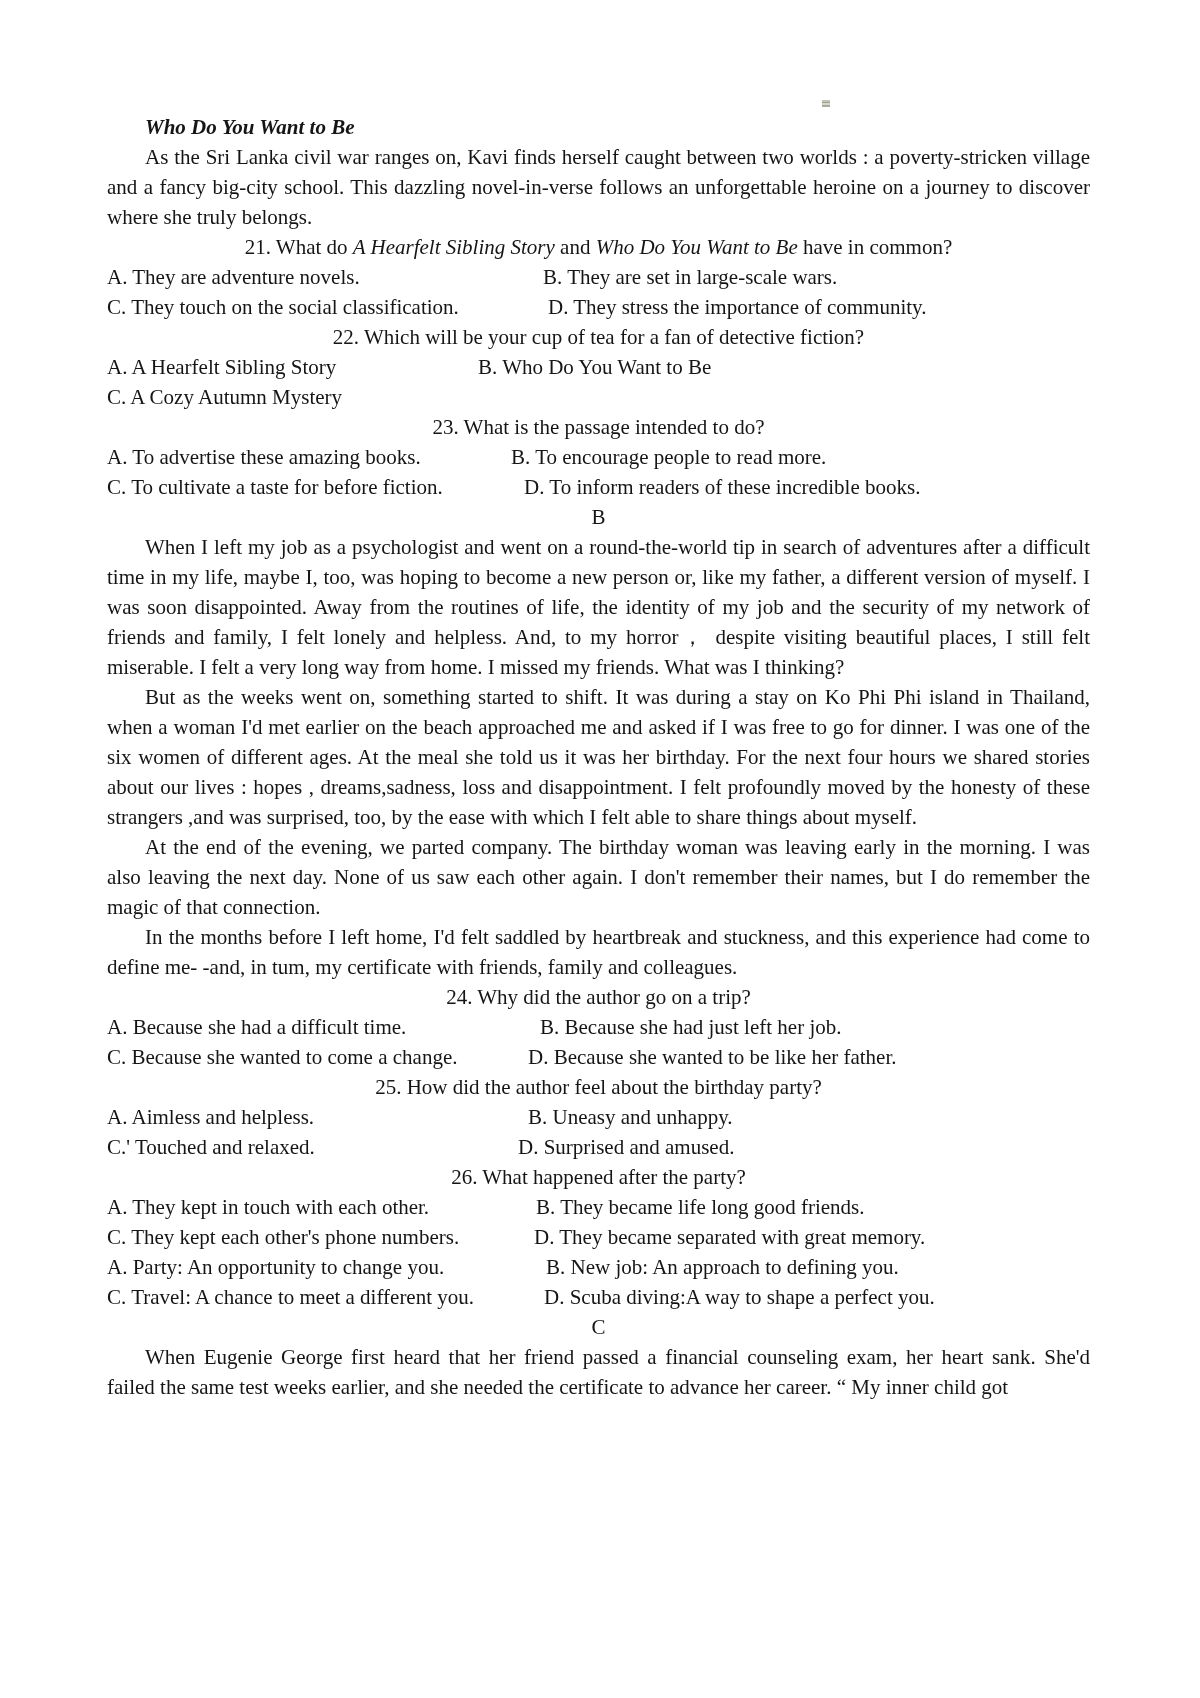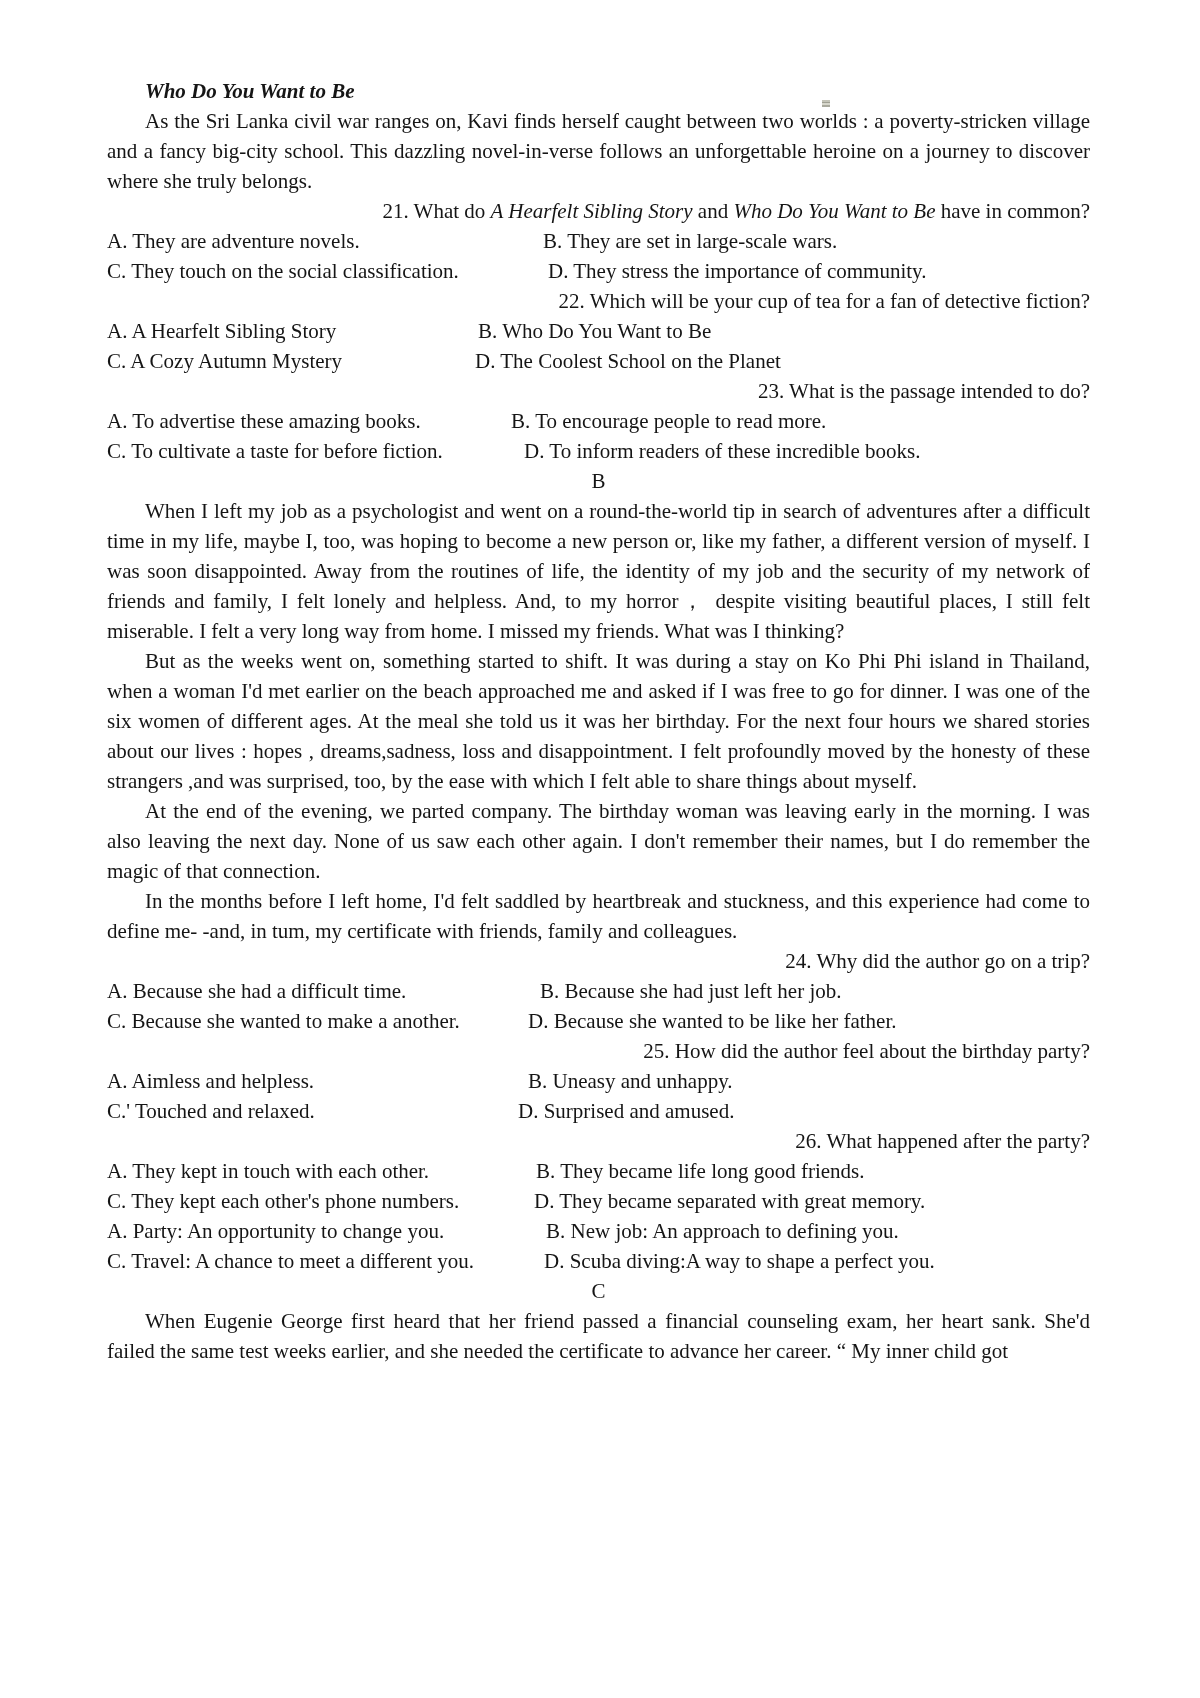--- a/index.html
+++ b/index.html
@@ -2,38 +2,38 @@
 <html><head>
 <meta charset="utf-8">
 <style>
   html, body { margin: 0; padding: 0; background: #ffffff; }
   .page {
     position: relative;
     width: 1200px;
     height: 1426px;
     background: #ffffff;
     box-sizing: border-box;
-    padding: 76px 110px 0 107px;
+    padding: 112px 110px 0 107px;
     font-family: "Liberation Serif", "DejaVu Serif", serif;
     font-size: 21px;
     line-height: 30px;
     color: #151515;
     overflow: hidden;
   }
   p { margin: 0; }
   .book-title {
     font-weight: bold;
     font-style: italic;
     text-indent: 38px;
   }
   .para {
     text-align: justify;
     text-indent: 38px;
   }
-  .stem { text-align: right; }
+  .stem { text-align: center; }
   .opt-row { display: flex; gap: 28px; }
   .opt-first { flex: 0 0 auto; }
   .opt-second { flex: 0 0 auto; }
   .section-heading { text-align: center; }
   .scan-artifact {
     position: absolute;
     left: 822px;
     top: 100px;
     width: 8px;
     height: 7px;
@@ -60,21 +60,20 @@
     <span class="opt-second">D. They stress the importance of community.</span>
   </div>
 
   <p class="stem">22. Which will be your cup of tea for a fan of detective fiction?</p>
   <div class="opt-row">
     <span class="opt-first" style="width:343px">A. A Hearfelt Sibling Story</span>
     <span class="opt-second">B. Who Do You Want to Be</span>
   </div>
   <div class="opt-row">
     <span class="opt-first" style="width:340px">C. A Cozy Autumn Mystery</span>
-    <span class="opt-second">D. The Coolest School on the Planet</span>
   </div>
 
   <p class="stem">23. What is the passage intended to do?</p>
   <div class="opt-row">
     <span class="opt-first" style="width:376px">A. To advertise these amazing books.</span>
     <span class="opt-second">B. To encourage people to read more.</span>
   </div>
   <div class="opt-row">
     <span class="opt-first" style="width:389px">C. To cultivate a taste for before fiction.</span>
     <span class="opt-second">D. To inform readers of these incredible books.</span>
@@ -85,21 +84,21 @@
   <p class="para">But as the weeks went on, something started to shift. It was during a stay on Ko Phi Phi island in Thailand, when a woman I'd met earlier on the beach approached me and asked if I was free to go for dinner. I was one of the six women of different ages. At the meal she told us it was her birthday. For the next four hours we shared stories about our lives : hopes , dreams,sadness, loss and disappointment. I felt profoundly moved by the honesty of these strangers ,and was surprised, too, by the ease with which I felt able to share things about myself.</p>
   <p class="para">At the end of the evening, we parted company. The birthday woman was leaving early in the morning. I was also leaving the next day. None of us saw each other again. I don't remember their names, but I do remember the magic of that connection.</p>
   <p class="para">In the months before I left home, I'd felt saddled by heartbreak and stuckness, and this experience had come to define me- -and, in tum, my certificate with friends, family and colleagues.</p>
 
   <p class="stem">24. Why did the author go on a trip?</p>
   <div class="opt-row">
     <span class="opt-first" style="width:405px">A. Because she had a difficult time.</span>
     <span class="opt-second">B. Because she had just left her job.</span>
   </div>
   <div class="opt-row">
-    <span class="opt-first" style="width:393px">C. Because she wanted to make a another.</span>
+    <span class="opt-first" style="width:393px">C. Because she wanted to come a change.</span>
     <span class="opt-second">D. Because she wanted to be like her father.</span>
   </div>
 
   <p class="stem">25. How did the author feel about the birthday party?</p>
   <div class="opt-row">
     <span class="opt-first" style="width:393px">A. Aimless and helpless.</span>
     <span class="opt-second">B. Uneasy and unhappy.</span>
   </div>
   <div class="opt-row">
     <span class="opt-first" style="width:383px">C.' Touched and relaxed.</span>

